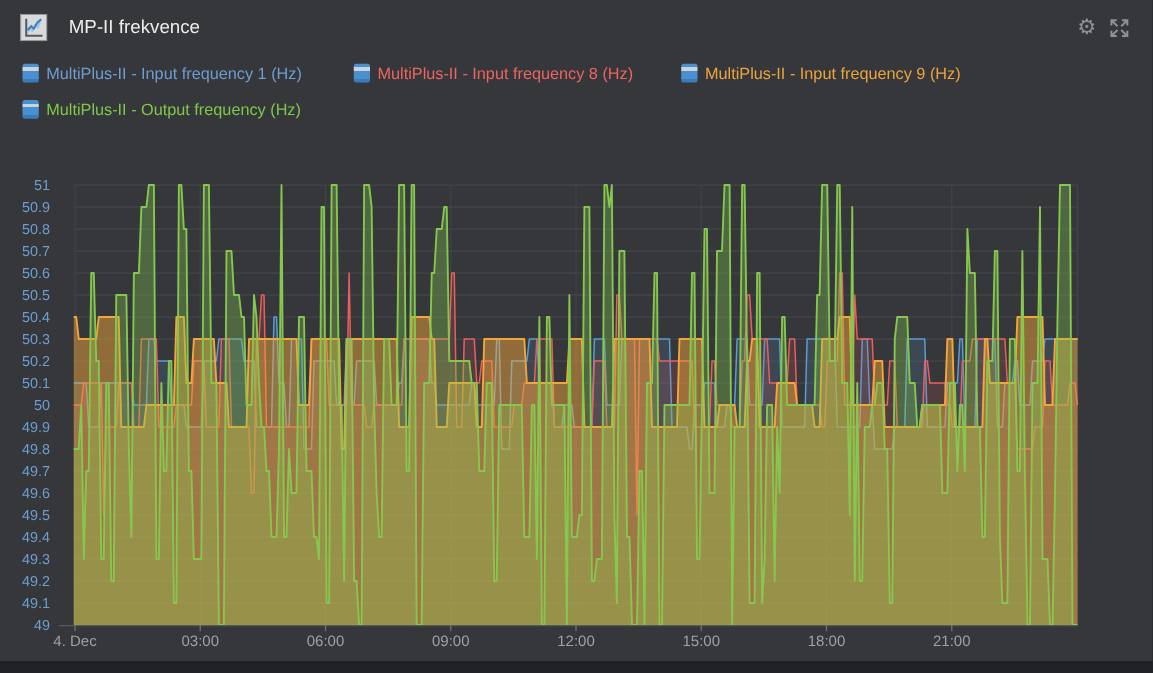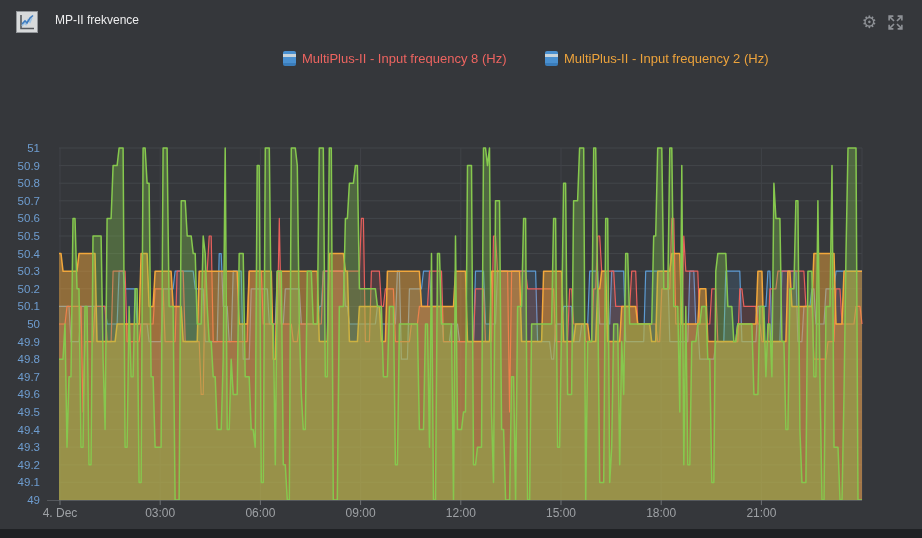--- a/index.html
+++ b/index.html
@@ -1,21 +1,21 @@
 <!DOCTYPE html>
 <html><head>
 <meta charset="utf-8">
 <style>
   html,body{margin:0;padding:0;width:922px;height:538px;overflow:hidden;
     background:#1F2124;font-family:"Liberation Sans",sans-serif;}
   .card{position:absolute;left:0;top:0;width:922px;height:529px;background:#35373B;}
   .bottom-strip{position:absolute;left:0;top:529px;width:922px;height:9px;background:#1F2124;}
 
   .title-icon{position:absolute;left:16px;top:11px;width:22px;height:22px;}
-  .widget-title{position:absolute;left:55px;top:13px;font-size:12px;color:#EDEDEE;}
+  .widget-title{position:absolute;left:55px;top:13px;font-size:15px;color:#EDEDEE;}
   .header-actions{position:absolute;right:18px;top:13px;display:flex;gap:10px;align-items:center;}
   .gear{font-family:"DejaVu Sans",sans-serif;font-size:17px;color:#8E9196;line-height:18px;cursor:pointer;}
   .expand{cursor:pointer;display:block;}
 
   .legend-item{position:absolute;height:16px;font-size:13px;white-space:nowrap;}
   .legend-item .dev-icon{display:inline-block;width:13px;height:15px;border-radius:2px;
     vertical-align:-3px;margin-right:6px;
     background:linear-gradient(#4A90D0 0 3px,#C9D4DB 3px 6px,#4A90D0 6px 12px,#3A7CBA 12px 15px);}
   #li0{left:18px;top:51px;}
   #li1{left:283px;top:51px;}
@@ -42,25 +42,31 @@
     <svg class="expand" width="17" height="17" viewBox="0 0 16 16">
       <g stroke="#8E9196" stroke-width="1.5" fill="none">
         <path d="M2 6 V2 H6 M2.2 2.2 L6.6 6.6"></path>
         <path d="M10 2 H14 V6 M13.8 2.2 L9.4 6.6"></path>
         <path d="M2 10 V14 H6 M2.2 13.8 L6.6 9.4"></path>
         <path d="M14 10 V14 H10 M13.8 13.8 L9.4 9.4"></path>
       </g>
     </svg>
   </div>
 
+  <div class="legend-item" id="li0" style="color: rgb(109, 157, 210);">
+    <span class="dev-icon"></span><span>MultiPlus-II - Input frequency 1 (Hz)</span>
+  </div>
   <div class="legend-item" id="li1" style="color: rgb(237, 100, 96);">
     <span class="dev-icon"></span><span>MultiPlus-II - Input frequency 8 (Hz)</span>
   </div>
   <div class="legend-item" id="li2" style="color: rgb(237, 163, 60);">
-    <span class="dev-icon"></span><span>MultiPlus-II - Input frequency 2 (Hz)</span>
+    <span class="dev-icon"></span><span>MultiPlus-II - Input frequency 9 (Hz)</span>
+  </div>
+  <div class="legend-item" id="li3" style="color: rgb(127, 200, 72);">
+    <span class="dev-icon"></span><span>MultiPlus-II - Output frequency (Hz)</span>
   </div>
 
   <svg id="chart" width="922" height="411" viewBox="0 118 922 411">
       <line x1="59" y1="500" x2="862" y2="500" stroke="#43464B" stroke-width="1"></line>
       <line x1="59" y1="482.39999999999975" x2="862" y2="482.39999999999975" stroke="#43464B" stroke-width="1"></line>
       <line x1="59" y1="464.7999999999995" x2="862" y2="464.7999999999995" stroke="#43464B" stroke-width="1"></line>
       <line x1="59" y1="447.2000000000005" x2="862" y2="447.2000000000005" stroke="#43464B" stroke-width="1"></line>
       <line x1="59" y1="429.60000000000025" x2="862" y2="429.60000000000025" stroke="#43464B" stroke-width="1"></line>
       <line x1="59" y1="412" x2="862" y2="412" stroke="#43464B" stroke-width="1"></line>
       <line x1="59" y1="394.39999999999975" x2="862" y2="394.39999999999975" stroke="#43464B" stroke-width="1"></line>

